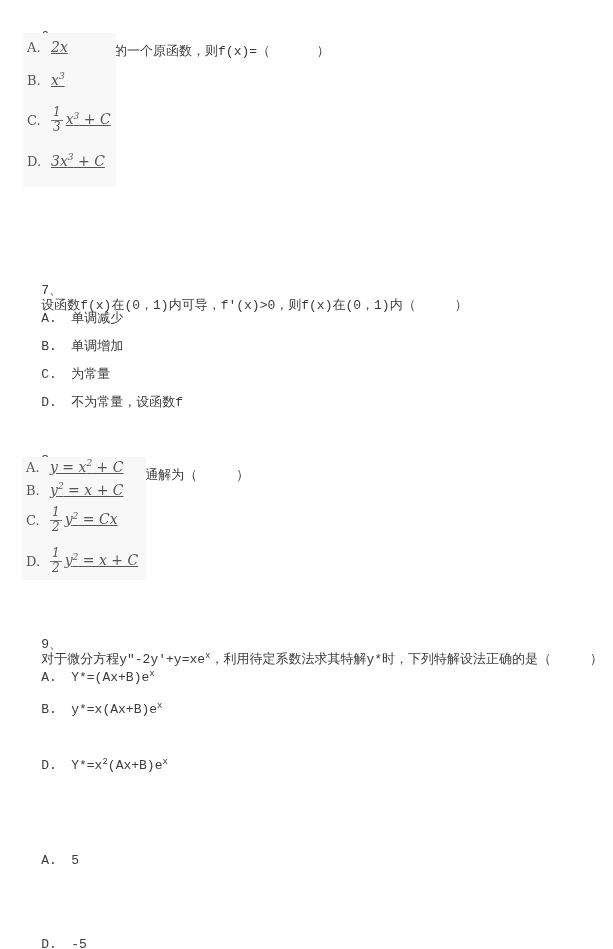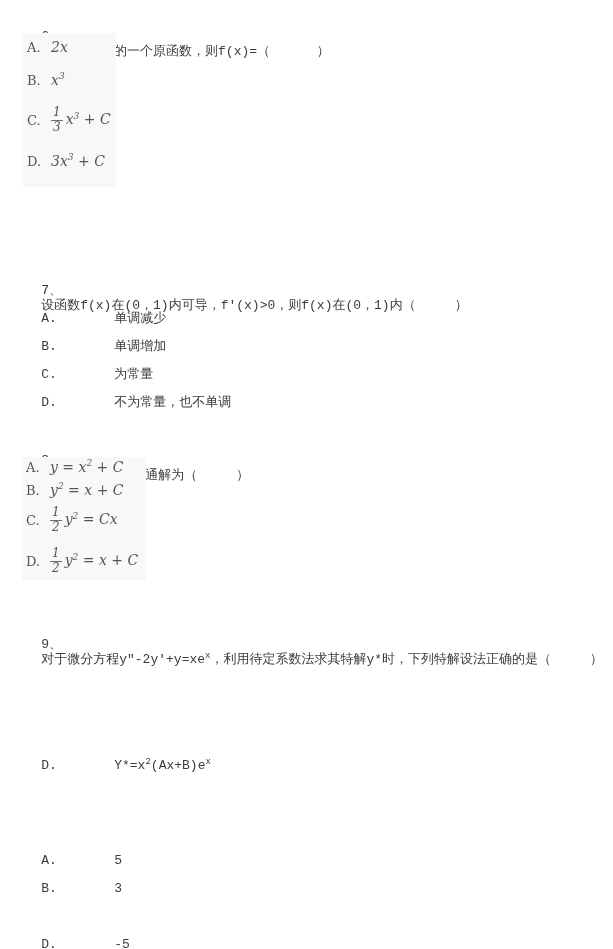--- a/index.html
+++ b/index.html
@@ -10,35 +10,35 @@
     font-family:"Liberation Mono","DejaVu Sans Mono",monospace;
     font-size:13px;
     color:#3c3c3c;
     overflow:hidden;
   }
   .line{position:absolute;left:10px;white-space:pre;line-height:15px;}
   .qnum{display:inline-block;}
   .stem{white-space:pre;}
   .stem-indent{margin-left:12px;}
   .olabel{display:inline-block;width:30px;}
-  .otext{white-space:pre;margin-left:43px;}
+  .otext{white-space:pre;}
   sup{font-size:9px;line-height:0;}
   
   .fimg{
     position:absolute;
     background:#f8f8f8;
     font-family:"DejaVu Serif","Liberation Serif",serif;
     font-style:italic;
     color:#555555;
     font-size:14px;
     box-sizing:border-box;
   }
   .frow{display:flex;align-items:center;}
   .olabel-s{font-style:normal;font-size:13px;width:24px;flex:none;padding-left:4px;}
-  .fx{white-space:pre;}
+  .fx{white-space:pre;text-decoration:underline;}
   .fx .frac{
     display:inline-block;vertical-align:middle;text-align:center;
     font-size:12px;line-height:1.15;margin:0 3px 0 0;
   }
   .fx .frac .num{display:block;border-bottom:1px solid #6f6f6f;padding:0 2px;}
   .fx .frac .den{display:block;}
 </style>
 </head>
 <body>
 
@@ -74,21 +74,21 @@
   <div class="line" style="top:296px">
     <span class="olabel">A.</span><span class="otext">单调减少</span>
   </div>
   <div class="line" style="top:324px">
     <span class="olabel">B.</span><span class="otext">单调增加</span>
   </div>
   <div class="line" style="top:352px">
     <span class="olabel">C.</span><span class="otext">为常量</span>
   </div>
   <div class="line" style="top:380px">
-    <span class="olabel">D.</span><span class="otext">不为常量，也不单调</span>
+    <span class="olabel">D.</span><span class="otext">不为常量，设函数f</span>
   </div>
 
   <div class="line" style="top:438px">
     <span class="qnum">8、</span>
     <span class="stem">微分方程yy'=1的通解为（     ）</span>
   </div>
   <div class="fimg" style="left:22px;top:457px;width:124px;height:123px">
     <div class="frow" style="margin-top:0;height:20px">
       <span class="olabel-s">A.</span>
       <span class="fx"><span>y = x</span><sup>2</sup><span> + C</span></span>
@@ -104,27 +104,30 @@
     <div class="frow" style="margin-top:1px;height:40px">
       <span class="olabel-s">D.</span>
       <span class="fx"><span class="frac"><span class="num">1</span><span class="den">2</span></span><span>y</span><sup>2</sup><span> = x + C</span></span>
     </div>
   </div>
 
   <div class="line" style="top:622px">
     <span class="qnum">9、</span>
     <span class="stem"><span>对于微分方程y″-2y'+y=xe</span><sup>x</sup><span>，利用待定系数法求其特解y*时，下列特解设法正确的是（     ）</span></span>
   </div>
+  <div class="line" style="top:655px">
+    <span class="olabel">A.</span><span class="otext"><span>Y*=(Ax+B)e</span><sup>x</sup></span>
+  </div>
+  <div class="line" style="top:687px">
+    <span class="olabel">B.</span><span class="otext"><span>y*=x(Ax+B)e</span><sup>x</sup></span>
+  </div>
   <div class="line" style="top:743px">
     <span class="olabel">D.</span><span class="otext"><span>Y*=x</span><sup>2</sup><span>(Ax+B)e</span><sup>x</sup></span>
   </div>
 
   <div class="line" style="top:838px">
     <span class="olabel">A.</span><span class="otext">5</span>
-  </div>
-  <div class="line" style="top:866px">
-    <span class="olabel">B.</span><span class="otext">3</span>
   </div>
   <div class="line" style="top:922px">
     <span class="olabel">D.</span><span class="otext">-5</span>
   </div>
 
 </div>
 
 </body></html>

